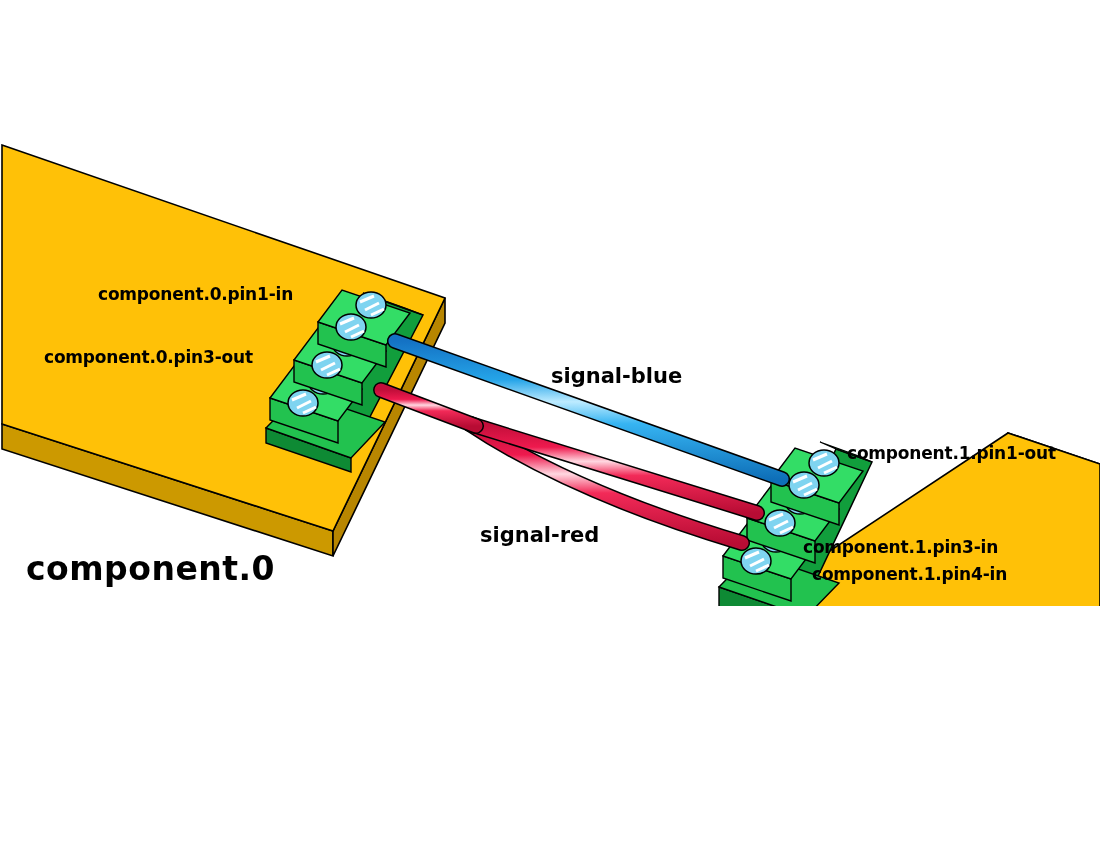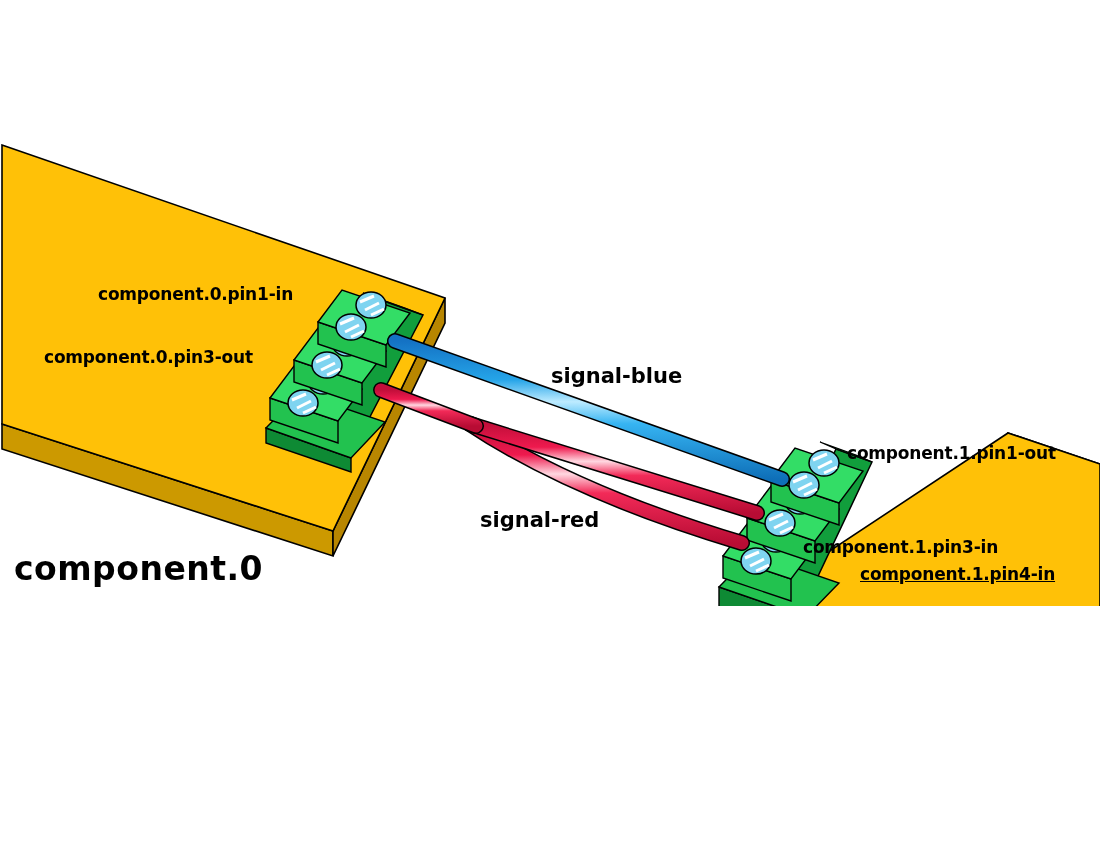--- a/index.html
+++ b/index.html
@@ -25,21 +25,21 @@
     position: absolute;
     color: #000000;
     font-family: "DejaVu Sans", sans-serif;
     font-weight: bold;
     white-space: nowrap;
     line-height: 1;
     user-select: none;
   }
   .lbl-pin { font-size: 17px; letter-spacing: -0.2px; }
   .lbl-signal { font-size: 21px; }
-  .lbl-board { font-size: 33px; letter-spacing: 0.5px; }
+  .lbl-board { font-size: 33px; letter-spacing: 0.5px; margin-left: 12px; }
 </style>
 </head>
 <body>
 
 <div id="stage">
 
   <svg id="scene" viewBox="0 0 1100 850">
     <defs>
       <linearGradient id="gradBlue" x1="0" y1="0" x2="0" y2="1">
         <stop offset="0%" stop-color="#1472C4"></stop>
@@ -171,22 +171,22 @@
   </svg>
 
   <div class="lbl lbl-pin" style="left:98px;  top:286px;">component.0.pin1-in</div>
 
   <div class="lbl lbl-pin" style="left:44px;  top:349px;text-align:right;">component.0.pin3-out</div>
 
   <div class="lbl lbl-pin" style="left:847px; top:445px;">component.1.pin1-out</div>
 
   <div class="lbl lbl-pin" style="left:803px; top:539px;">component.1.pin3-in</div>
 
-  <div class="lbl lbl-pin" style="left:860px; top:566px;text-decoration:underline;">component.1.pin4-in</div>
+  <div class="lbl lbl-pin" style="left:812px; top:566px;">component.1.pin4-in</div>
 
   <div class="lbl lbl-signal" style="left:551px; top:366px;">signal-blue</div>
 
-  <div class="lbl lbl-signal" style="left:480px; top:510px;">signal-red</div>
+  <div class="lbl lbl-signal" style="left:480px; top:525px;">signal-red</div>
 
   <div class="lbl lbl-board" style="left:14px;  top:552px;">component.0</div>
 
 
 </div>
 
 </body></html>

